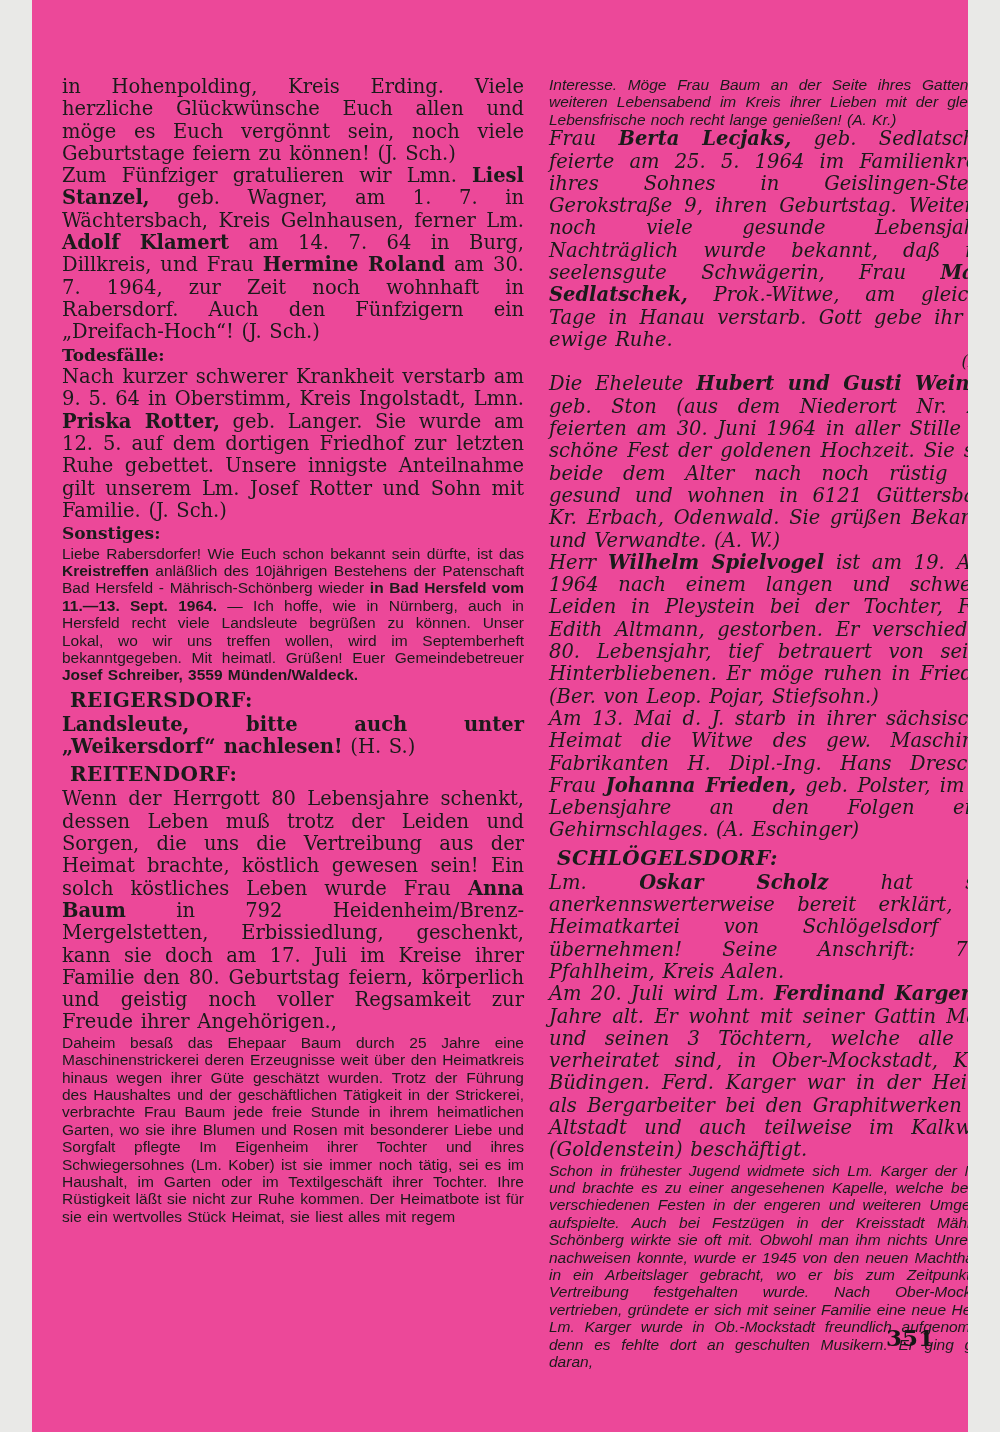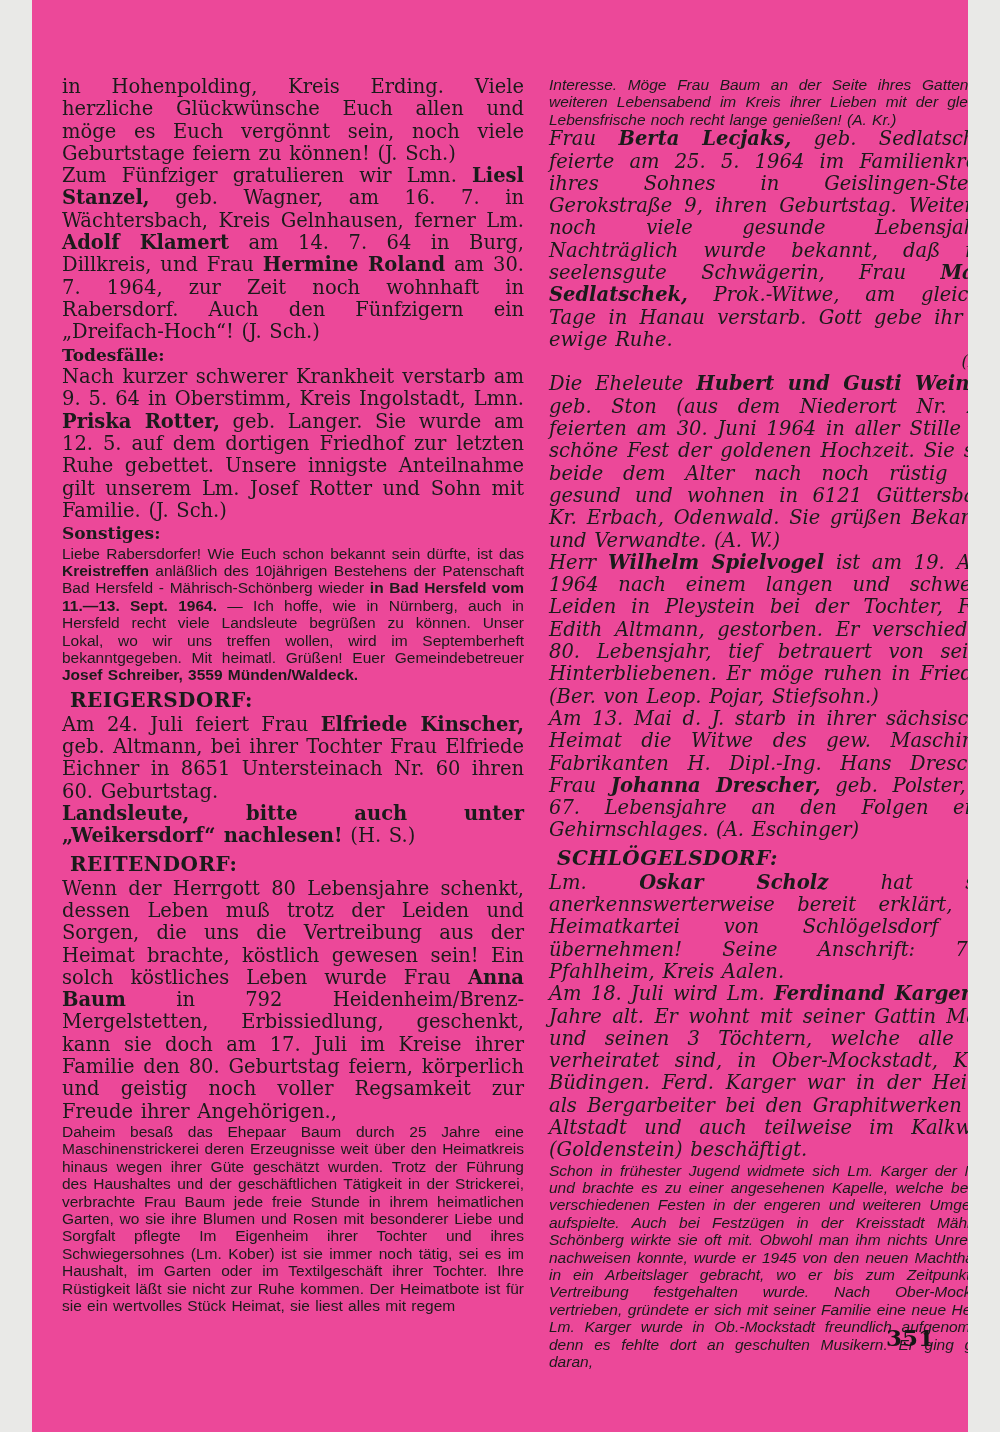--- a/index.html
+++ b/index.html
@@ -15,38 +15,37 @@
   p.sign{font-family:"DejaVu Serif",serif;font-size:16px;line-height:22.3px;text-align:right;}
   p.blk b{font-weight:bold;}
   .page-number{position:absolute;top:1324px;right:34px;font-family:"DejaVu Serif",serif;font-size:23px;font-weight:bold;color:#161616;}
 </style>
 </head>
 <body>
 
 <div class="page">
   <div class="col col-left">
       <p class="blk body"><span>in Hohenpolding, Kreis Erding. Viele herzliche Glückwünsche Euch allen und möge es Euch vergönnt sein, noch viele Geburtstage feiern zu können! (J. Sch.)</span></p>
-      <p class="blk body"><span>Zum Fünfziger gratulieren wir Lmn. </span><b>Liesl Stanzel,</b><span> geb. Wagner, am 16. 7. in Wächtersbach, Kreis Gelnhausen, ferner Lm. </span><b>Adolf Klamert</b><span> am 14. 7. 64 in Burg, Dillkreis, und Frau </span><b>Hermine Roland</b><span> am 30. 7. 1964, zur Zeit noch wohnhaft in Rabersdorf. Auch den Fünfzigern ein „Dreifach-Hoch“! (J. Sch.)</span></p>
+      <p class="blk body"><span>Zum Fünfziger gratulieren wir Lmn. </span><b>Liesl Stanzel,</b><span> geb. Wagner, am 1. 7. in Wächtersbach, Kreis Gelnhausen, ferner Lm. </span><b>Adolf Klamert</b><span> am 14. 7. 64 in Burg, Dillkreis, und Frau </span><b>Hermine Roland</b><span> am 30. 7. 1964, zur Zeit noch wohnhaft in Rabersdorf. Auch den Fünfzigern ein „Dreifach-Hoch“! (J. Sch.)</span></p>
       <p class="blk lead"><b>Todesfälle:</b></p>
       <p class="blk body"><span>Nach kurzer schwerer Krankheit verstarb am 9. 5. 64 in Oberstimm, Kreis Ingolstadt, Lmn. </span><b>Priska Rotter,</b><span> geb. Langer. Sie wurde am 12. 5. auf dem dortigen Friedhof zur letzten Ruhe gebettet. Unsere innigste Anteilnahme gilt unserem Lm. Josef Rotter und Sohn mit Familie. (J. Sch.)</span></p>
       <p class="blk lead"><b>Sonstiges:</b></p>
       <p class="blk small"><span>Liebe Rabersdorfer! Wie Euch schon bekannt sein dürfte, ist das </span><b>Kreistreffen</b><span> anläßlich des 10jährigen Bestehens der Patenschaft Bad Hersfeld - Mährisch-Schönberg wieder </span><b>in Bad Hersfeld vom 11.—13. Sept. 1964.</b><span> — Ich hoffe, wie in Nürnberg, auch in Hersfeld recht viele Landsleute begrüßen zu können. Unser Lokal, wo wir uns treffen wollen, wird im Septemberheft bekanntgegeben. Mit heimatl. Grüßen! Euer Gemeindebetreuer </span><b>Josef Schreiber, 3559 Münden/Waldeck.</b></p>
       <p class="blk caps"><b>REIGERSDORF:</b></p>
-      <p class="blk body"><span>Am 24. Juli feiert Frau </span><b>Elfriede Kinscher,</b><span> geb. Altmann, bei ihrer Tochter Frau Elfriede Eichner in 8651 Untersteinach Nr. 60 ihren 60. Geburtstag.</span></p>
       <p class="blk body"><b>Landsleute, bitte auch unter „Weikersdorf“ nachlesen!</b><span> (H. S.)</span></p>
       <p class="blk caps"><b>REITENDORF:</b></p>
       <p class="blk body"><span>Wenn der Herrgott 80 Lebensjahre schenkt, dessen Leben muß trotz der Leiden und Sorgen, die uns die Vertreibung aus der Heimat brachte, köstlich gewesen sein! Ein solch köstliches Leben wurde Frau </span><b>Anna Baum</b><span> in 792 Heidenheim/Brenz-Mergelstetten, Erbissiedlung, geschenkt, kann sie doch am 17. Juli im Kreise ihrer Familie den 80. Geburtstag feiern, körperlich und geistig noch voller Regsamkeit zur Freude ihrer Angehörigen.,</span></p>
       <p class="blk small"><span>Daheim besaß das Ehepaar Baum durch 25 Jahre eine Maschinenstrickerei deren Erzeugnisse weit über den Heimatkreis hinaus wegen ihrer Güte geschätzt wurden. Trotz der Führung des Haushaltes und der geschäftlichen Tätigkeit in der Strickerei, verbrachte Frau Baum jede freie Stunde in ihrem heimatlichen Garten, wo sie ihre Blumen und Rosen mit besonderer Liebe und Sorgfalt pflegte Im Eigenheim ihrer Tochter und ihres Schwiegersohnes (Lm. Kober) ist sie immer noch tätig, sei es im Haushalt, im Garten oder im Textilgeschäft ihrer Tochter. Ihre Rüstigkeit läßt sie nicht zur Ruhe kommen. Der Heimatbote ist für sie ein wertvolles Stück Heimat, sie liest alles mit regem</span></p>
     </div>
   <div class="col col-right">
       <p class="blk small"><span>Interesse. Möge Frau Baum an der Seite ihres Gatten den weiteren Lebensabend im Kreis ihrer Lieben mit der gleichen Lebensfrische noch recht lange genießen! (A. Kr.)</span></p>
       <p class="blk body"><span>Frau </span><b>Berta Lecjaks,</b><span> geb. Sedlatschek, feierte am 25. 5. 1964 im Familienkreise ihres Sohnes in Geislingen-Steige, Gerokstraße 9, ihren Geburtstag. Weiterhin noch viele gesunde Lebensjahre! Nachträglich wurde bekannt, daß ihre seelensgute Schwägerin, Frau </span><b>Maria Sedlatschek,</b><span> Prok.-Witwe, am gleichen Tage in Hanau verstarb. Gott gebe ihr die ewige Ruhe.</span></p>
       <p class="blk sign"><span>(L. J.)</span></p>
       <p class="blk body"><span>Die Eheleute </span><b>Hubert und Gusti Weinelt,</b><span> geb. Ston (aus dem Niederort Nr. 26), feierten am 30. Juni 1964 in aller Stille das schöne Fest der goldenen Hochzeit. Sie sind beide dem Alter nach noch rüstig und gesund und wohnen in 6121 Güttersbach, Kr. Erbach, Odenwald. Sie grüßen Bekannte und Verwandte. (A. W.)</span></p>
       <p class="blk body"><span>Herr </span><b>Wilhelm Spielvogel</b><span> ist am 19. April 1964 nach einem langen und schweren Leiden in Pleystein bei der Tochter, Frau Edith Altmann, gestorben. Er verschied im 80. Lebensjahr, tief betrauert von seinen Hinterbliebenen. Er möge ruhen in Frieden! (Ber. von Leop. Pojar, Stiefsohn.)</span></p>
-      <p class="blk body"><span>Am 13. Mai d. J. starb in ihrer sächsischen Heimat die Witwe des gew. Maschinen-Fabrikanten H. Dipl.-Ing. Hans Drescher, Frau </span><b>Johanna Drescher,</b><span> geb. Polster, im 67. Lebensjahre an den Folgen eines Gehirnschlages. (A. Eschinger)</span></p>
+      <p class="blk body"><span>Am 13. Mai d. J. starb in ihrer sächsischen Heimat die Witwe des gew. Maschinen-Fabrikanten H. Dipl.-Ing. Hans Drescher, Frau </span><b>Johanna Frieden,</b><span> geb. Polster, im 67. Lebensjahre an den Folgen eines Gehirnschlages. (A. Eschinger)</span></p>
       <p class="blk caps"><b>SCHLÖGELSDORF:</b></p>
       <p class="blk body"><span>Lm. </span><b>Oskar Scholz</b><span> hat sich anerkennswerterweise bereit erklärt, die Heimatkartei von Schlögelsdorf zu übernehmen! Seine Anschrift: 7091 Pfahlheim, Kreis Aalen.</span></p>
-      <p class="blk body"><span>Am 18. Juli wird Lm. </span><b>Ferdinand Karger</b><span> 60 Jahre alt. Er wohnt mit seiner Gattin Marie und seinen 3 Töchtern, welche alle gut verheiratet sind, in Ober-Mockstadt, Kreis Büdingen. Ferd. Karger war in der Heimat als Bergarbeiter bei den Graphitwerken M.-Altstadt und auch teilweise im Kalkwerk (Goldenstein) beschäftigt.</span></p>
+      <p class="blk body"><span>Am 20. Juli wird Lm. </span><b>Ferdinand Karger</b><span> 60 Jahre alt. Er wohnt mit seiner Gattin Marie und seinen 3 Töchtern, welche alle gut verheiratet sind, in Ober-Mockstadt, Kreis Büdingen. Ferd. Karger war in der Heimat als Bergarbeiter bei den Graphitwerken M.-Altstadt und auch teilweise im Kalkwerk (Goldenstein) beschäftigt.</span></p>
       <p class="blk small"><span>Schon in frühester Jugend widmete sich Lm. Karger der Musik und brachte es zu einer angesehenen Kapelle, welche bei den verschiedenen Festen in der engeren und weiteren Umgebung aufspielte. Auch bei Festzügen in der Kreisstadt Mährisch-Schönberg wirkte sie oft mit. Obwohl man ihm nichts Unrechtes nachweisen konnte, wurde er 1945 von den neuen Machthabern in ein Arbeitslager gebracht, wo er bis zum Zeitpunkt der Vertreibung festgehalten wurde. Nach Ober-Mockstadt vertrieben, gründete er sich mit seiner Familie eine neue Heimat. Lm. Karger wurde in Ob.-Mockstadt freundlich aufgenommen, denn es fehlte dort an geschulten Musikern. Er ging gleich daran,</span></p>
     </div>
   <div class="page-number">351</div>
 </div>
 
 </body></html>

